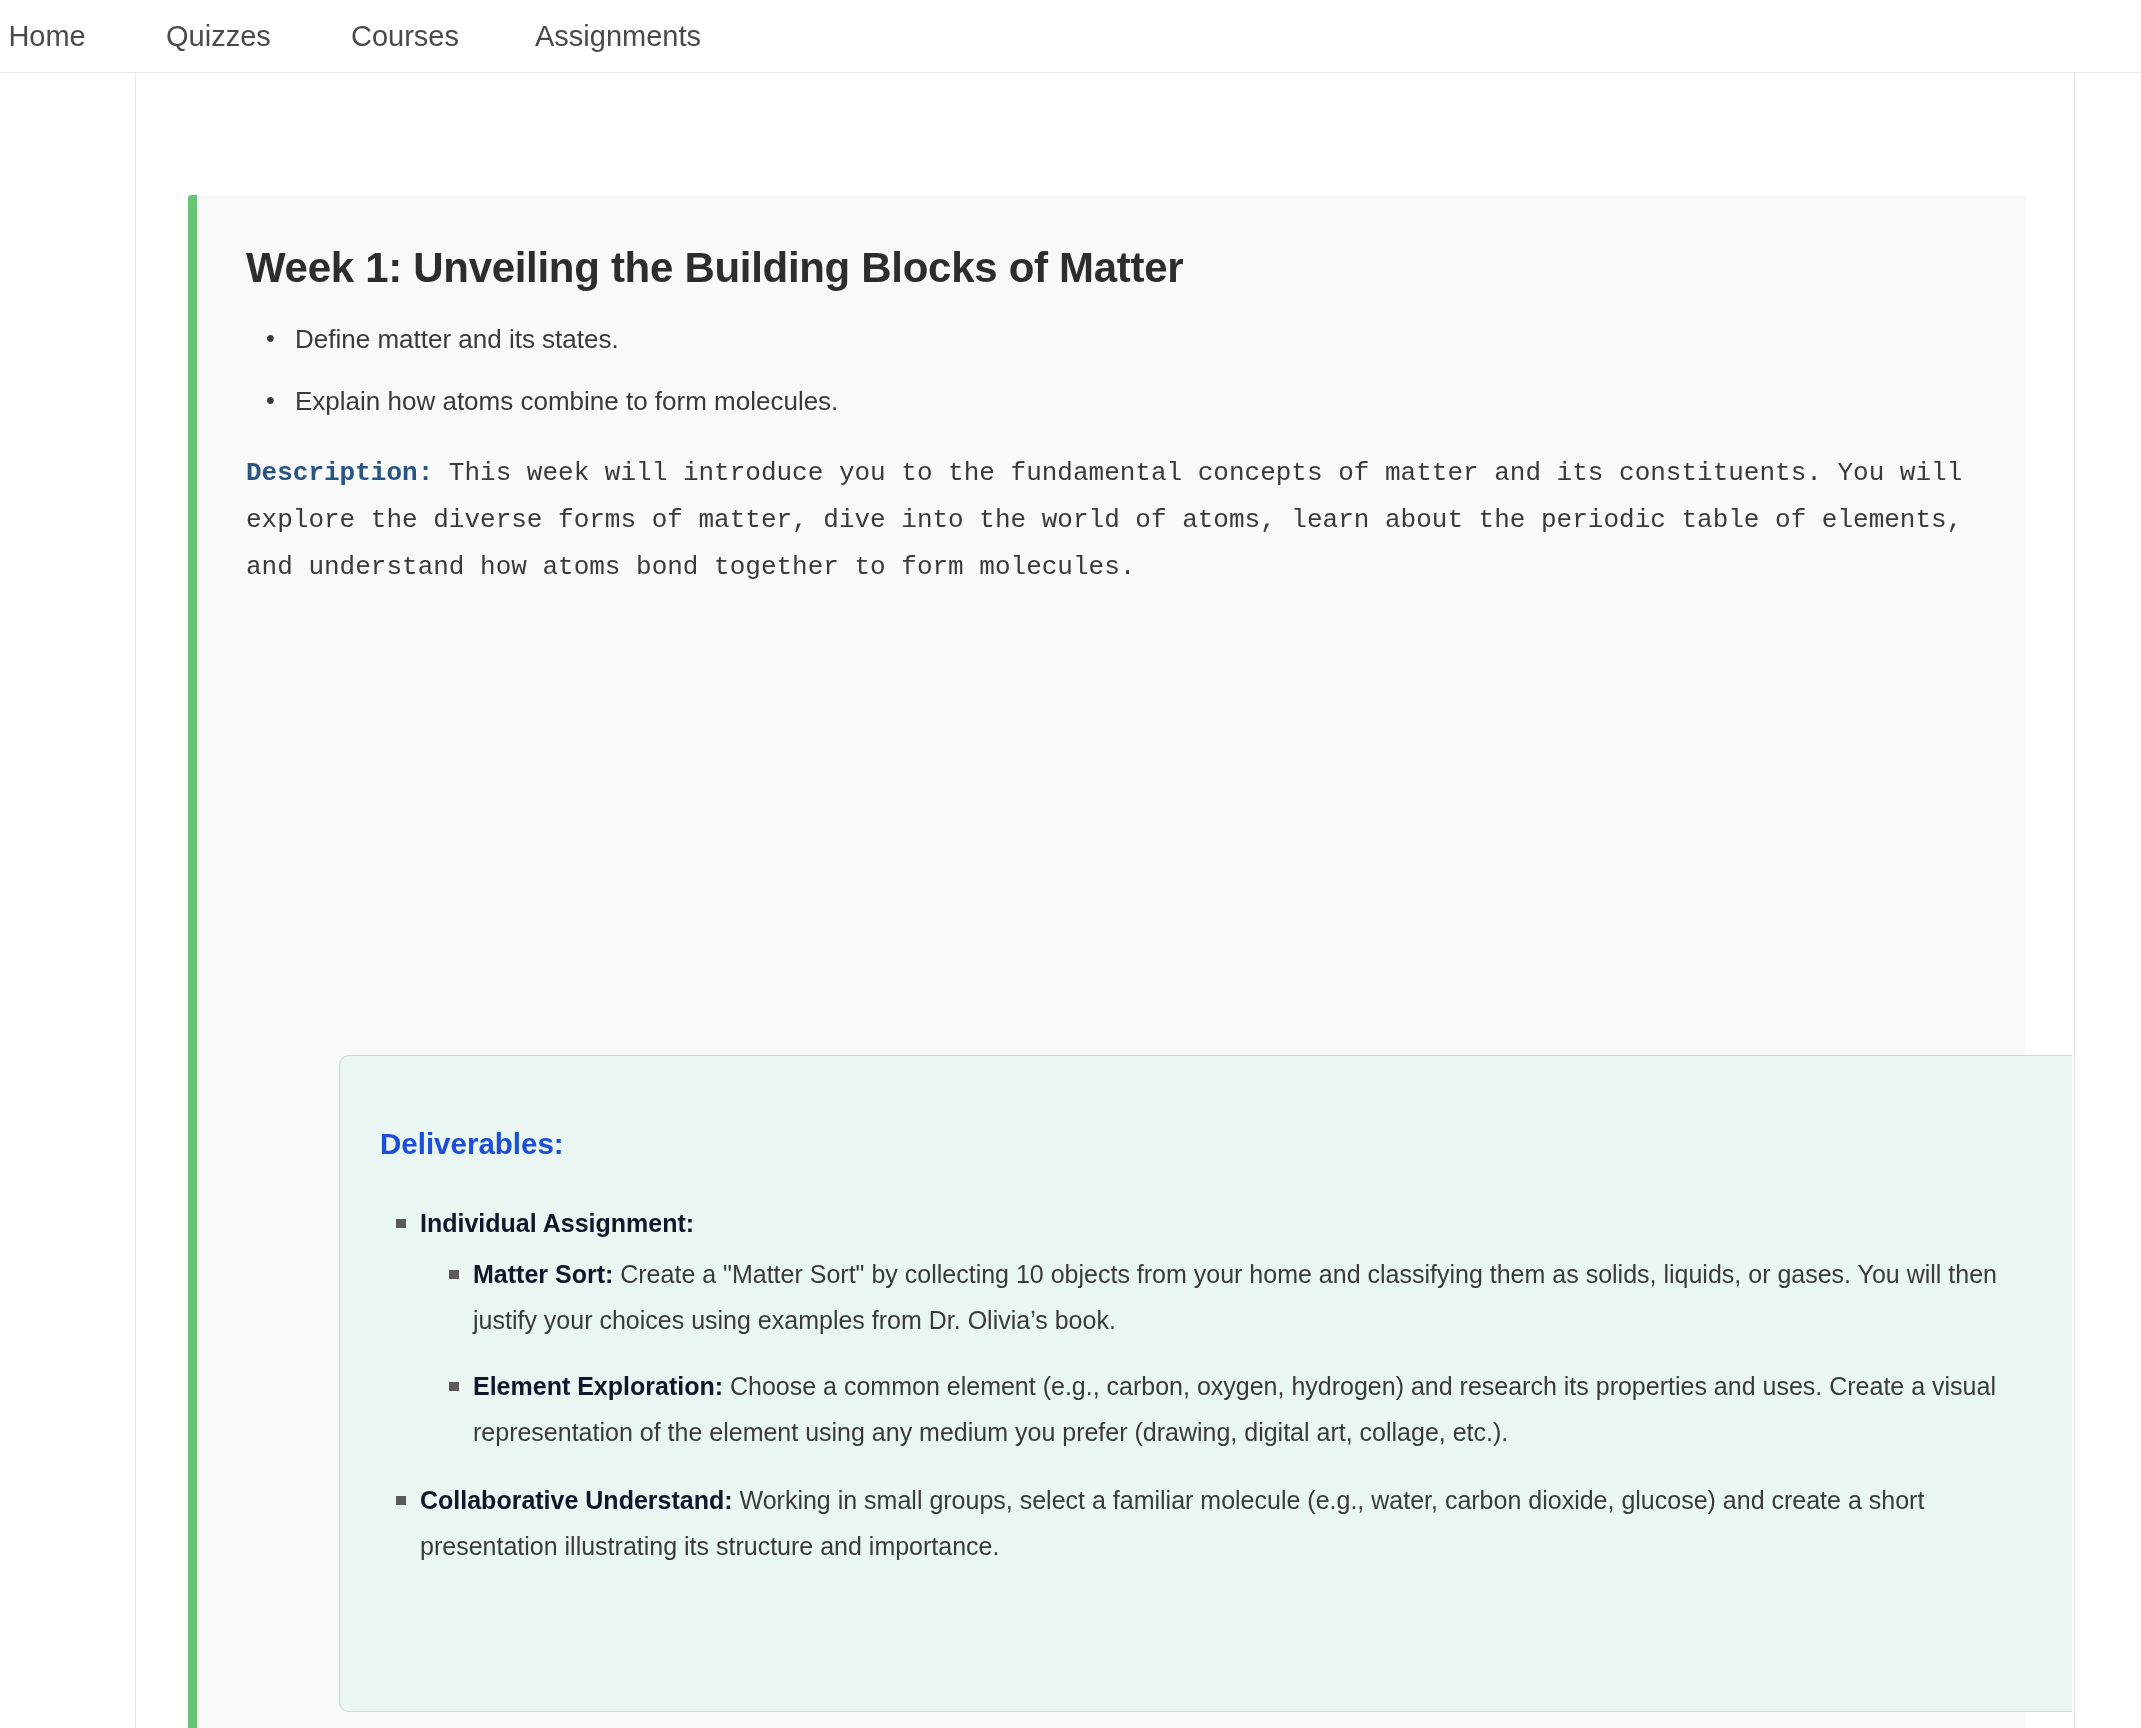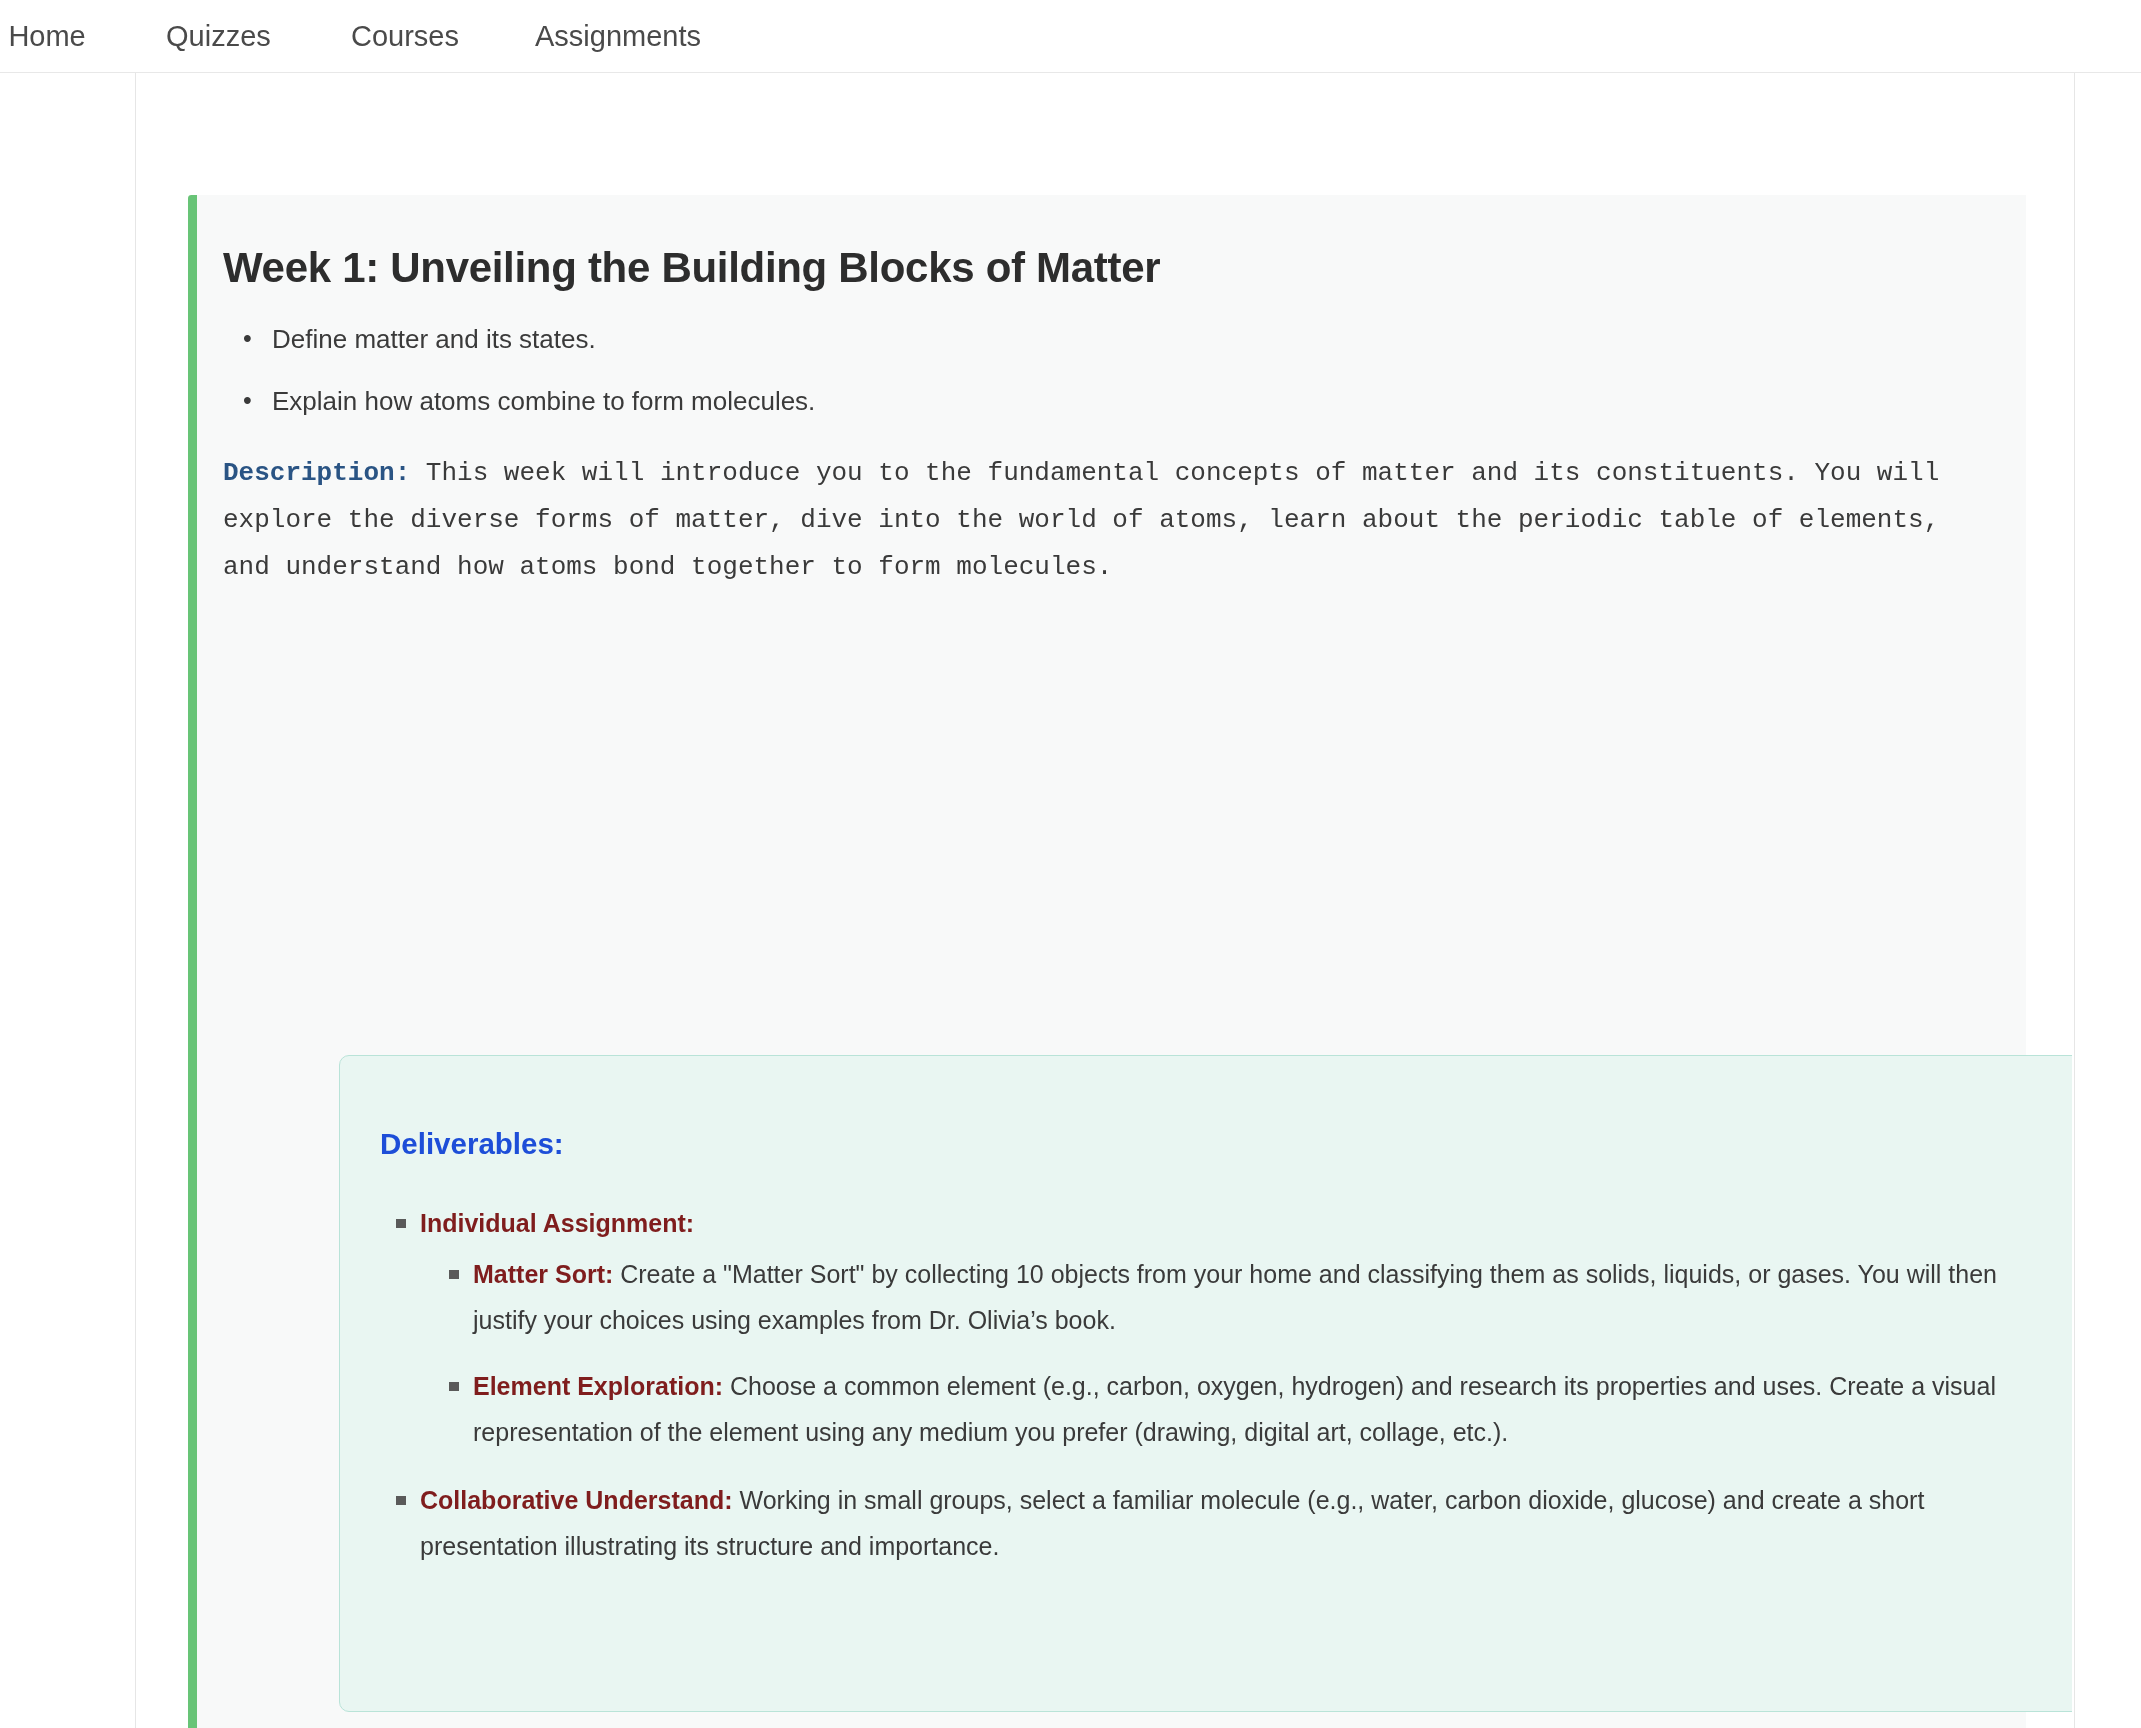--- a/index.html
+++ b/index.html
@@ -90,21 +90,21 @@
     height: 1534px;
     background: #f8f9f9;
     border-left: 9.3px solid #68c477;
     box-sizing: border-box;
     border-top-left-radius: 3.4px;
   }
   #week-card-inner {
     position: absolute;
     top: 0; left: 0;
     right: 0; bottom: 0;
-    padding: 47px 59px 0 26px;
+    padding: 47px 59px 0 49px;
     box-sizing: border-box;
   }
 
   h2.week-heading {
     margin: 0;
     padding: 0;
     font-size: 42px;
     line-height: 52px;
     font-weight: bold;
     color: #2d2d2d;
@@ -215,21 +215,21 @@
     width: 9.3px;
     height: 9.3px;
     background: #5a5a5a;
   }
   ul.deliv-l1 > li.collab {
     margin-top: 22px;
     max-width: 1640px;
   }
   .item-label {
     font-weight: bold;
-    color: #7f1d1d;
+    color: #0f172a;
   }
 </style>
 </head>
 <body>
 
 <nav id="topnav">
   <a class="nav-link" style="left:8.4px">Home</a>
   <a class="nav-link" style="left:166px">Quizzes</a>
   <a class="nav-link" style="left:351px">Courses</a>
   <a class="nav-link" style="left:535px">Assignments</a>

